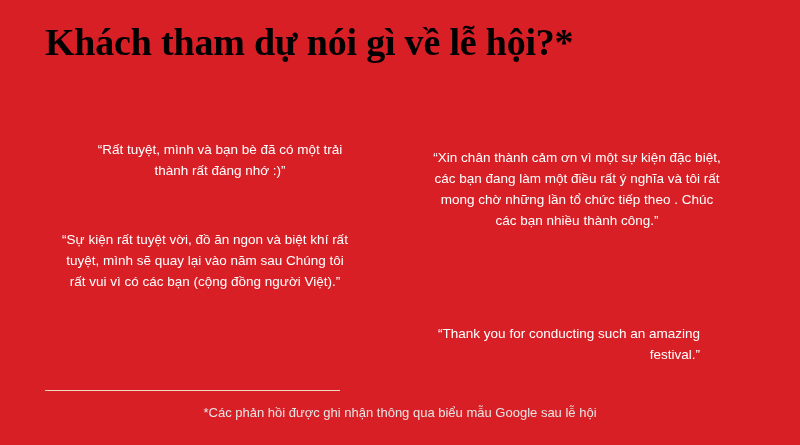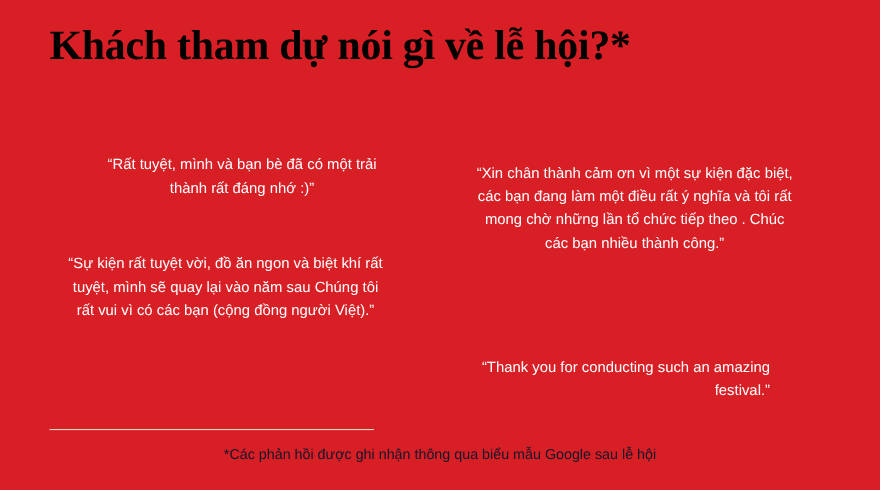--- a/index.html
+++ b/index.html
@@ -57,21 +57,21 @@
     height: 1px;
     background: #f2e3c8;
     opacity: 0.95;
   }
   .footnote {
     position: absolute;
     left: 0;
     top: 405px;
     width: 800px;
     text-align: center;
-    color: #0f172a;
+    color: #e5e5e5;
     font-size: 13px;
   }
 </style>
 </head>
 <body>
 
 <div class="slide">
 
   <div class="title">Khách tham dự nói gì về lễ hội?*</div>
 

